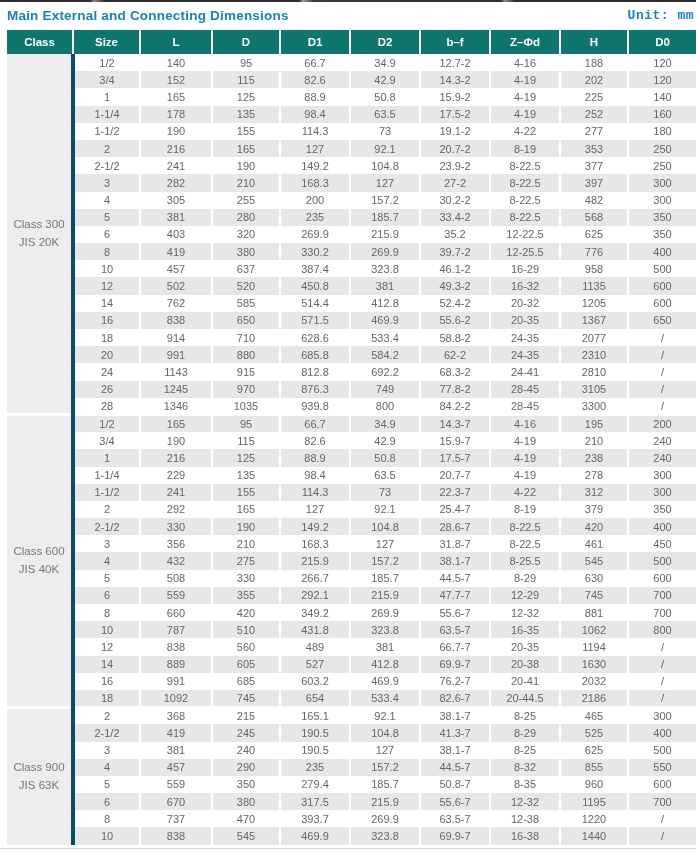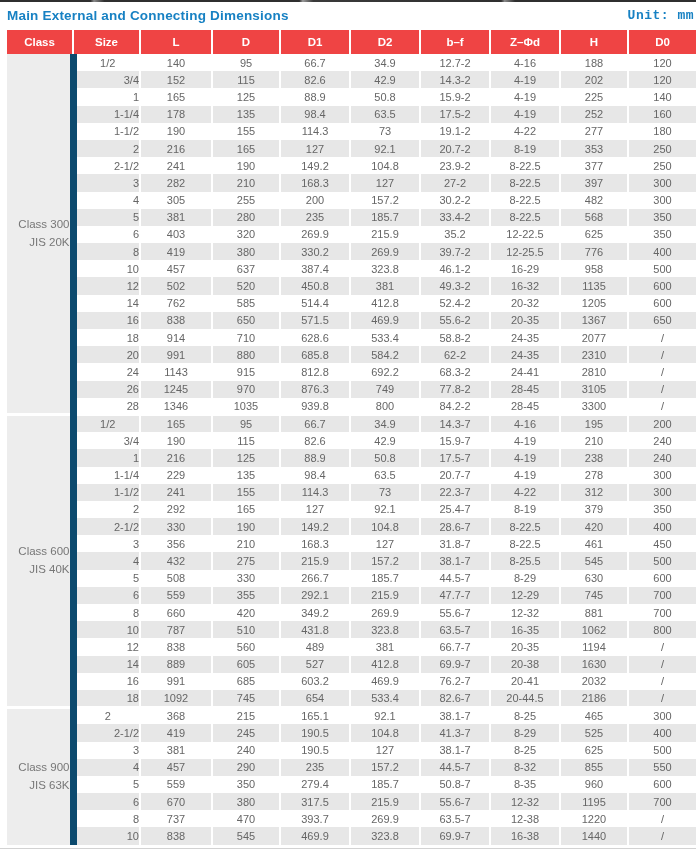--- a/index.html
+++ b/index.html
@@ -28,21 +28,21 @@
   .unit-label {
     color: #1781c3; font-size: 13px; font-weight: bold; letter-spacing: 0.5px; font-family: Liberation Mono, monospace;
   }
   table.dims {
     border-collapse: collapse;
     margin-left: 7px;
     width: 689px;
     table-layout: fixed;
   }
   table.dims thead th {
-    background: #ef4444;
+    background: #0f766e;
     color: #ffffff;
     font-size: 11.5px;
     font-weight: bold;
     height: 24px;
     padding: 0;
     border-left: 2px solid #ffffff;
     text-align: center;
     vertical-align: middle;
   }
   table.dims thead th:first-child { border-left: none; }
@@ -50,28 +50,28 @@
     font-size: 11px;
     color: #666666;
     text-align: center;
     vertical-align: middle;
     height: 17.2px;
     padding: 0;
     border-left: 2px solid #ffffff;
     background: #ffffff;
     white-space: nowrap;
   }
-  table.dims tr > td:first-child { border-left: none; text-align: right; }
+  table.dims tr > td:first-child { border-left: none; }
   table.dims tr.alt td { background: #e7e7e7; }
   table.dims td.class-cell {
     background: #ededed !important;
     color: #777777;
     font-size: 11.5px;
     line-height: 1.55;
-    border-right: 7px solid #0c4a6e;
+    border-right: 4px solid #0c4a6e;
   }
   table.dims tr.group-start td { border-top: 3px solid #ffffff; }
   .bottom-rule {
     margin-top: 3px;
     height: 1px; width: 100%;
     background: #d2d2d2;
   }
 </style>
 </head>
 <body>

